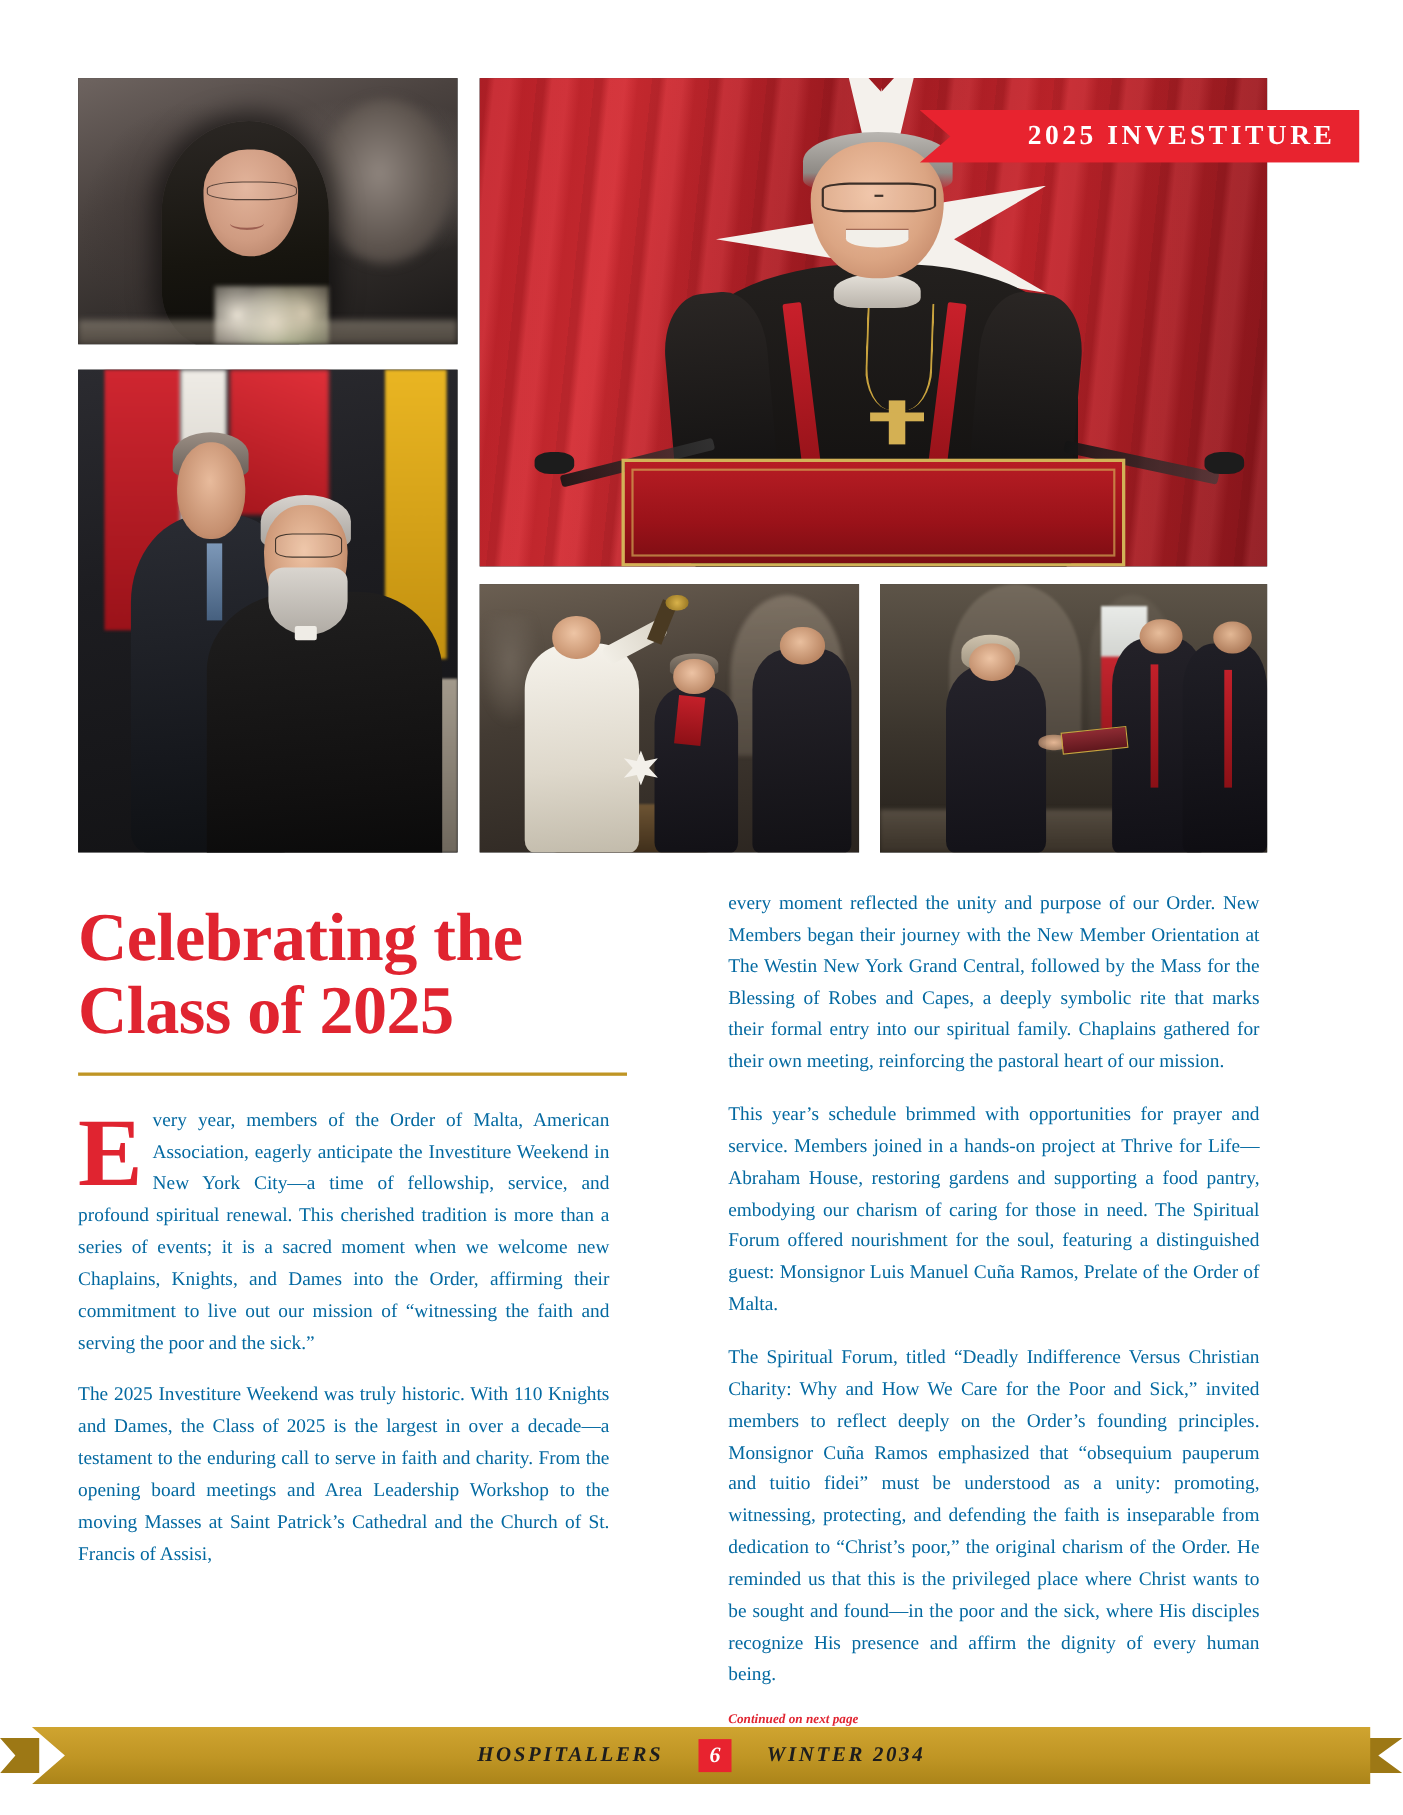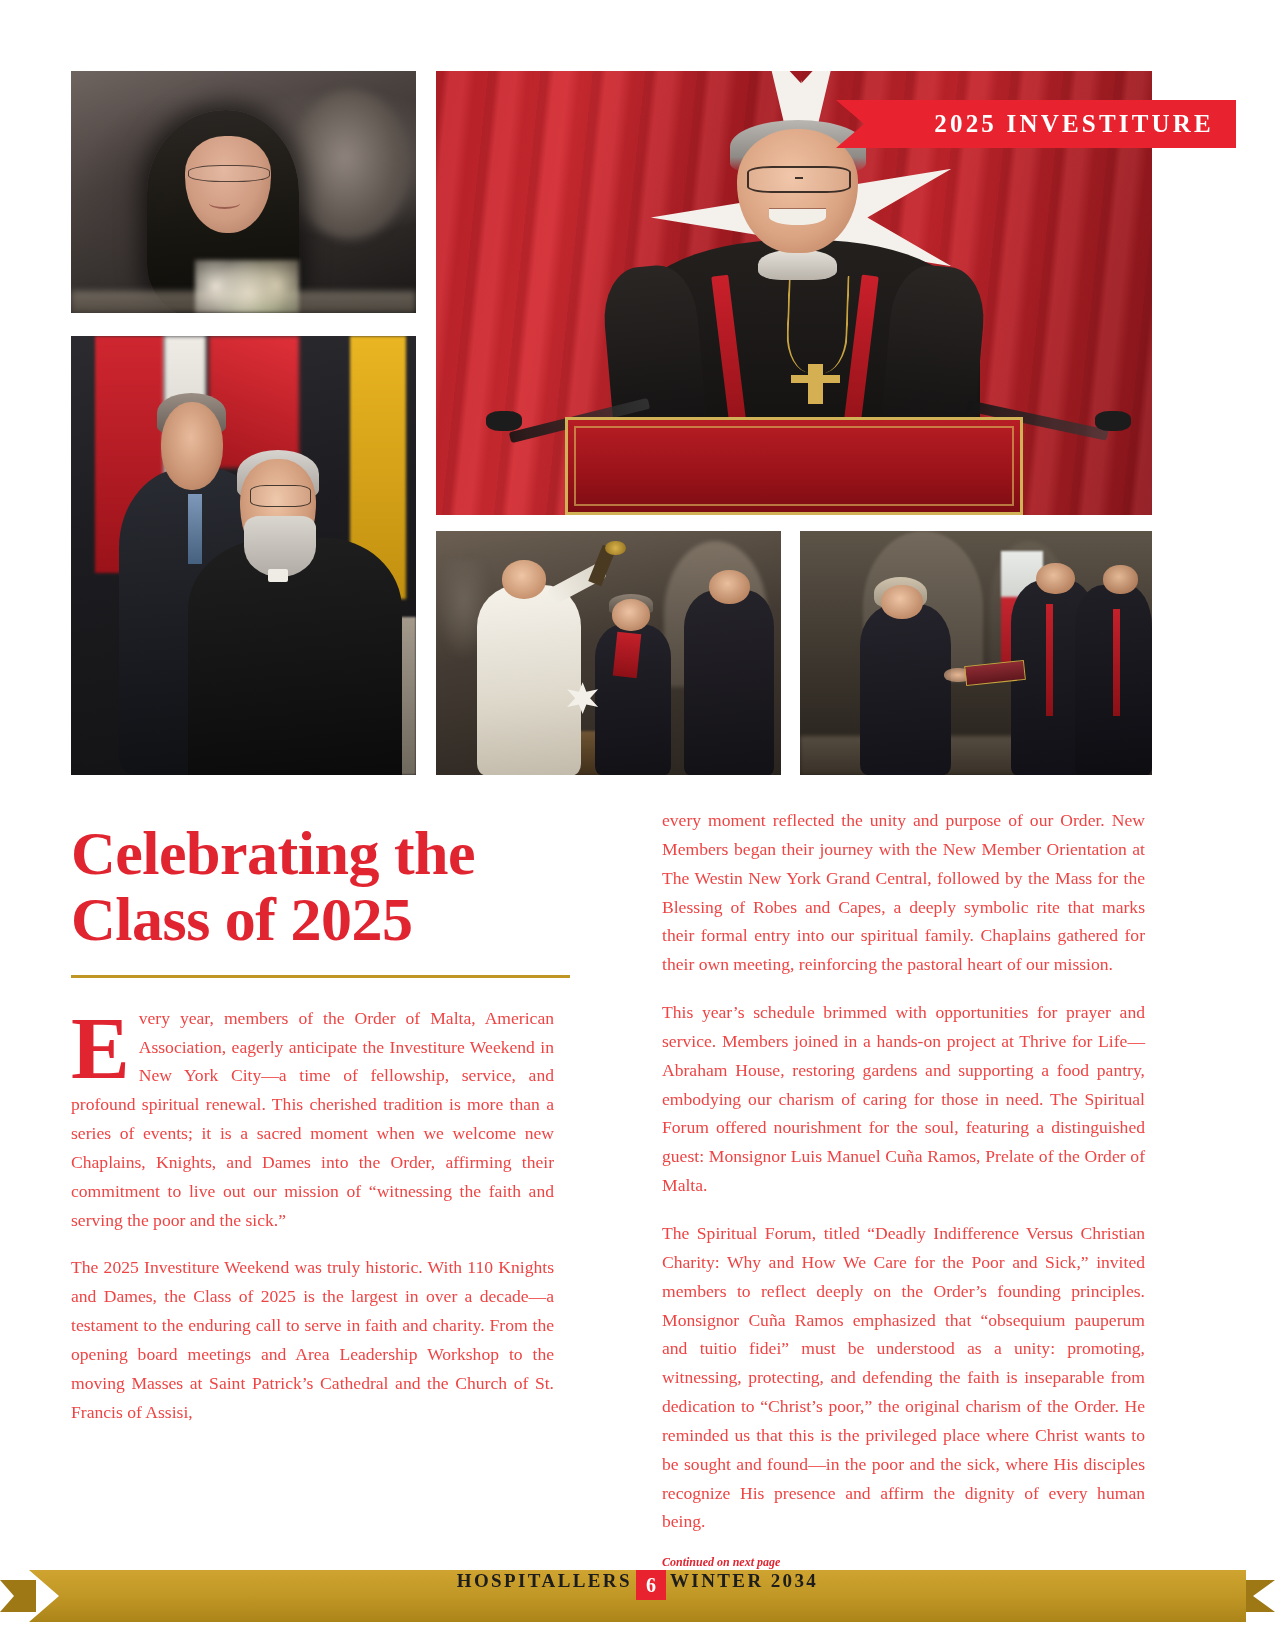--- a/index.html
+++ b/index.html
@@ -494,21 +494,21 @@
     margin: 22px 0 26px 0;
     width: 100%;
   }
 
   p.body {
     font-family: "Liberation Serif", serif;
     font-size: 17.6px;
     line-height: 1.64;
     text-align: justify;
     margin: 0 16px 19px 0;
-    color: #ef4444;
+    color: #0369a1;
     hyphens: auto;
   }
   p.body:last-child { margin-bottom: 0; }
 
   p.has-dropcap::first-letter {
     float: left;
     font-family: "Liberation Serif", serif;
     font-weight: bold;
     font-size: 88px;
     line-height: .84;
@@ -547,23 +547,25 @@
     width: 36px; height: 32px;
     background: #9d7815;
   }
   .ribbon-tail-l { left: 0; clip-path: polygon(0 0, 100% 0, 100% 100%, 0 100%, 14px 50%); }
   .ribbon-tail-r { right: 0; clip-path: polygon(0 0, 100% 0, 100% 50%, 100% 100%, 0 100%, 22px 50%); transform: scaleX(-1); }
 
   .footer-inner {
     position: absolute;
     left: 0; top: 0; width: 1275px; height: 52px;
     display: flex;
+    align-items: center;
     justify-content: center;
-    gap: 4px;
+    gap: 32px;
     z-index: 3;
+    font-style: italic;
   }
   .footer-label {
     font-family: "Liberation Serif", serif;
     font-weight: bold;
     font-size: 19px;
     letter-spacing: 2.4px;
     color: #1d1d1d;
   }
   .page-badge {
     width: 30px; height: 30px;

